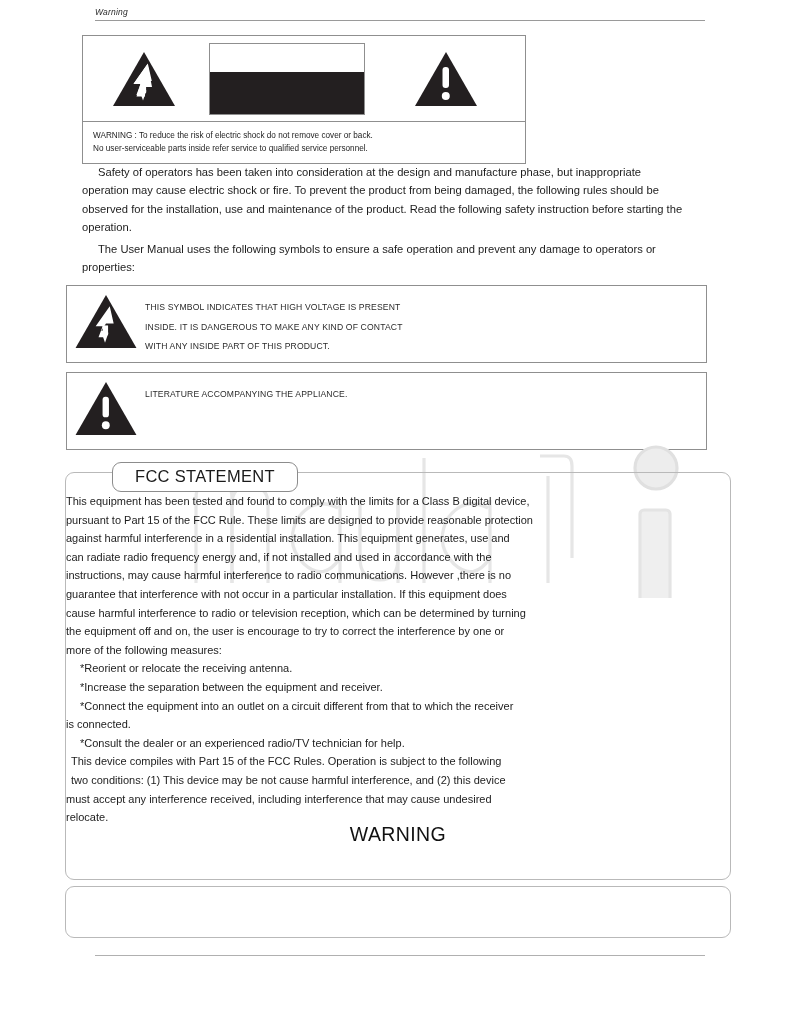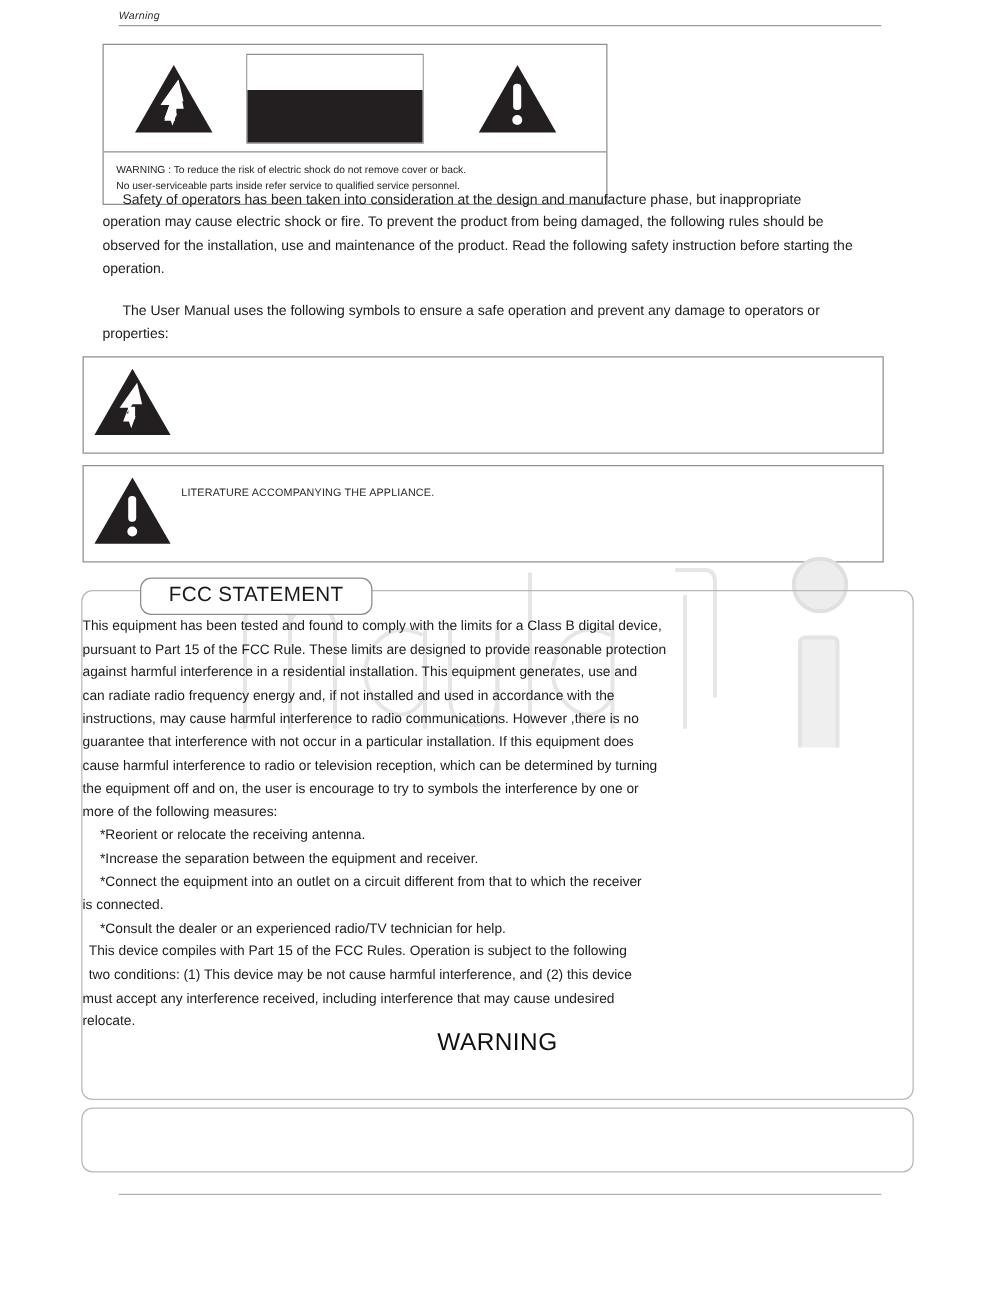--- a/index.html
+++ b/index.html
@@ -33,21 +33,21 @@
   .page-header-rule {
     margin-top: 2px;
     border-bottom: 1.2px solid #9a9a9a;
   }
 
   
   .warn-panel {
     position: absolute;
     left: 82px;
     top: 35px;
-    width: 404px;
+    width: 444px;
     border: 1.3px solid #8f8f8f;
     box-sizing: border-box;
     background: #fff;
   }
   .warn-symbols {
     display: flex;
     height: 85px;
     box-sizing: border-box;
   }
   .warn-cell {
@@ -87,21 +87,21 @@
 
   
   .body-para {
     position: absolute;
     left: 82px;
     width: 608px;
     font-size: 11.2px;
     line-height: 18.4px;
     color: #1c1c1c;
   }
-  .body-para.p1 { top: 151px; }
+  .body-para.p1 { top: 163px; }
   .body-para.p2 { top: 240px; }
   .body-para .indent { padding-left: 16px; }
 
   
   .sym-box {
     position: absolute;
     left: 66px;
     width: 641px;
     border: 1.3px solid #8f8f8f;
     box-sizing: border-box;
@@ -268,20 +268,25 @@
 </div>
 
 <div class="sym-box box1">
   <div class="sym-icon">
     <svg class="tri-sym" viewBox="0 0 64 58">
       <polygon points="32,2 63,56 1,56" fill="#231f20"></polygon>
       <path d="M35.8,13.5 L21.5,33.8 L28.6,33.8 L24.4,45 L30,45 L30,38.5 L27.2,38.5 L32,31 L39.8,31 Z" fill="#ffffff"></path>
       <rect x="28.6" y="33" width="5.5" height="10" fill="#ffffff"></rect>
       <polygon points="27.5,40.5 34.5,40.5 31,50.5" fill="#ffffff"></polygon>
     </svg>
+  </div>
+  <div class="sym-lines">
+    <div>THIS SYMBOL INDICATES THAT HIGH VOLTAGE IS PRESENT</div>
+    <div>INSIDE. IT IS DANGEROUS TO MAKE ANY KIND OF CONTACT</div>
+    <div>WITH ANY INSIDE PART OF THIS PRODUCT.</div>
   </div>
 </div>
 
 <div class="sym-box box2">
   <div class="sym-icon">
     <svg class="tri-sym" viewBox="0 0 64 58">
       <polygon points="32,2 63,56 1,56" fill="#231f20"></polygon>
       <rect x="28.5" y="17" width="6.5" height="21" rx="3" fill="#ffffff"></rect>
       <circle cx="31.8" cy="46" r="4" fill="#ffffff"></circle>
     </svg>
@@ -313,21 +318,21 @@
 <div class="fcc-legend">FCC STATEMENT</div>
 
 <div class="fcc-body">
   <div>This equipment has been tested and found to comply with the limits for a Class B digital device,</div>
   <div>pursuant to Part 15 of the FCC Rule. These limits are designed to provide reasonable protection</div>
   <div>against harmful interference in a residential installation. This equipment generates, use and</div>
   <div>can radiate radio frequency energy and, if not installed and used in accordance with the</div>
   <div>instructions, may cause harmful interference to radio communications. However ,there is no</div>
   <div>guarantee that interference with not occur in a particular installation. If this equipment does</div>
   <div>cause harmful interference to radio or television reception, which can be determined by turning</div>
-  <div>the equipment off and on, the user is encourage to try to symbols the interference by one or</div>
+  <div>the equipment off and on, the user is encourage to try to correct the interference by one or</div>
   <div>more of the following measures:</div>
   <div class="bullet">*Reorient or relocate the receiving antenna.</div>
   <div class="bullet">*Increase the separation between the equipment and receiver.</div>
   <div class="bullet">*Connect the equipment into an outlet on a circuit different from that to which the receiver</div>
   <div>is connected.</div>
   <div class="bullet">*Consult the dealer or an experienced radio/TV technician for help.</div>
   <div class="cont">This device compiles with Part 15 of the FCC Rules. Operation is subject to the following</div>
   <div class="cont">two conditions: (1) This device may be not cause harmful interference, and (2) this device</div>
   <div>must accept any interference received, including interference that may cause undesired</div>
   <div>relocate.</div>

